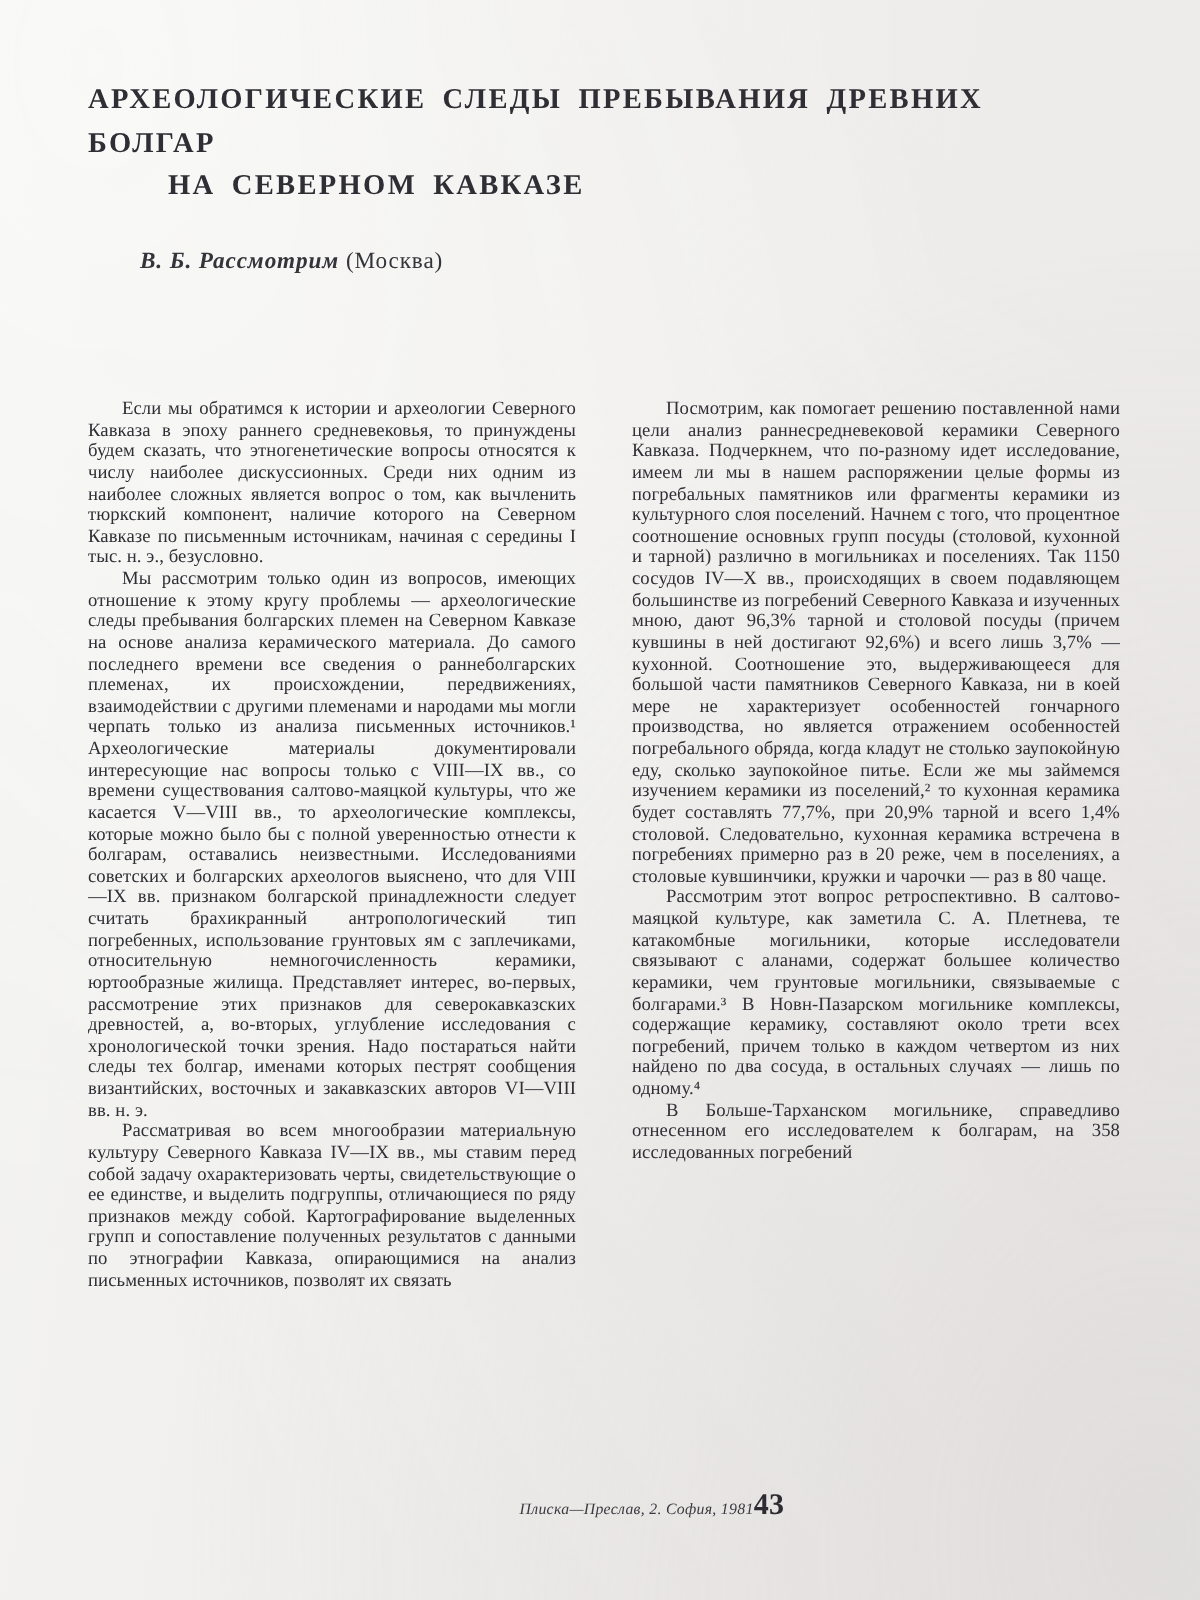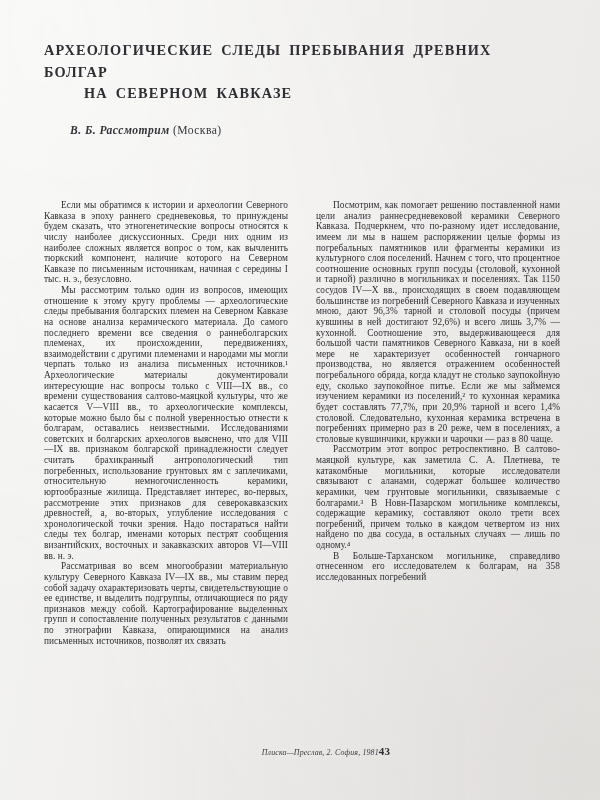--- a/index.html
+++ b/index.html
@@ -111,21 +111,21 @@
     height: 1px;
     background: rgba(150,150,152,0.0);
   }
   .footer-cite {
     font-size: 7.9px;
     font-style: italic;
     letter-spacing: .15px;
     color: #3a3a40;
   }
   .footer-page {
-    font-size: 11px;
+    font-size: 15px;
     font-weight: bold;
     color: #2c2c32;
     letter-spacing: .2px;
   }
 </style>
 </head>
 <body>
 
 <div class="page">
   <div class="scan-noise"></div>

